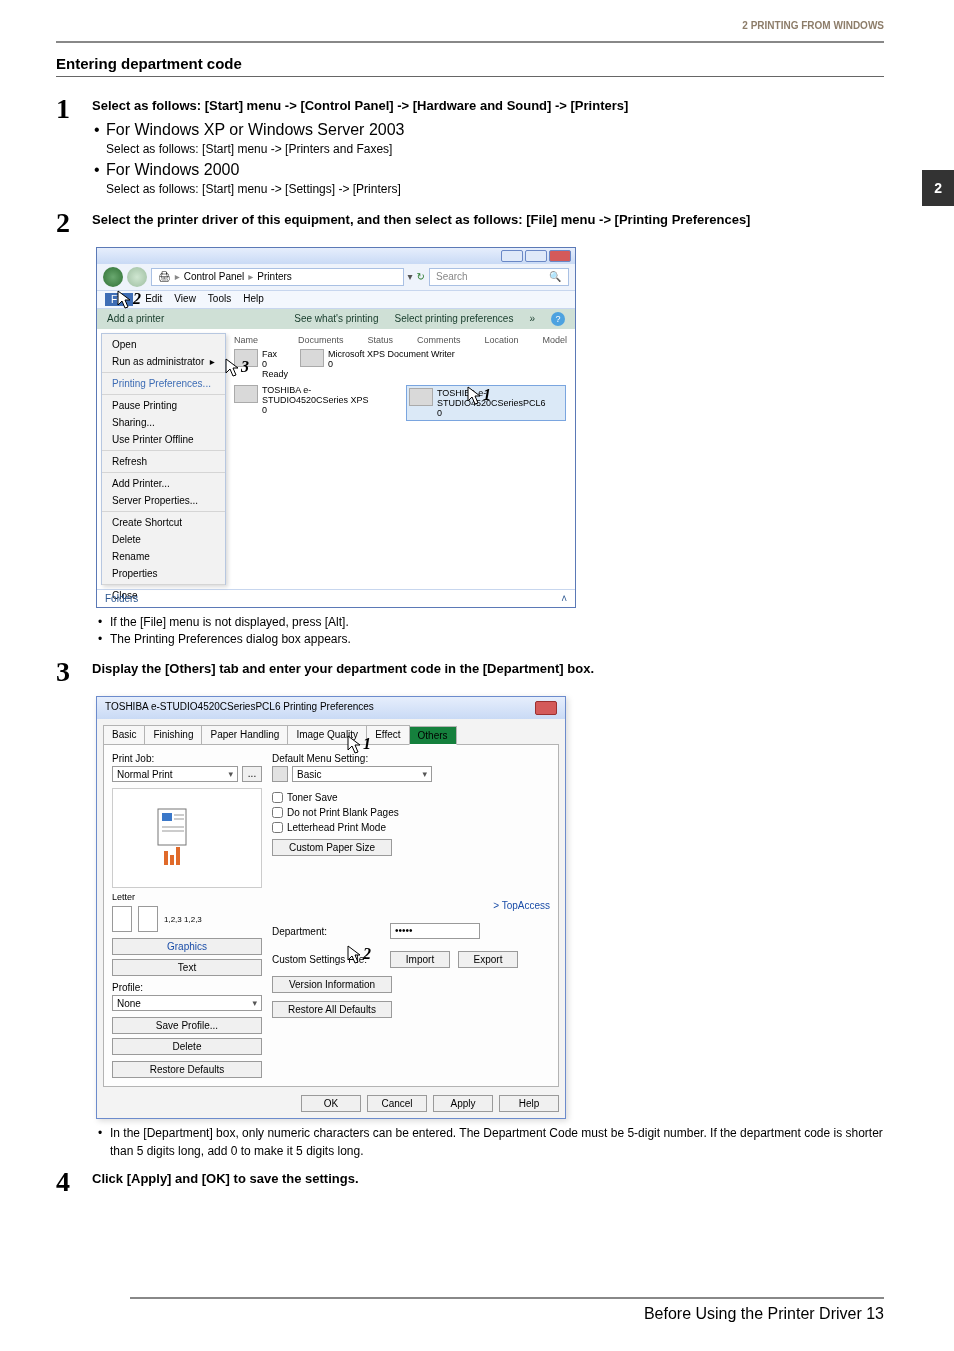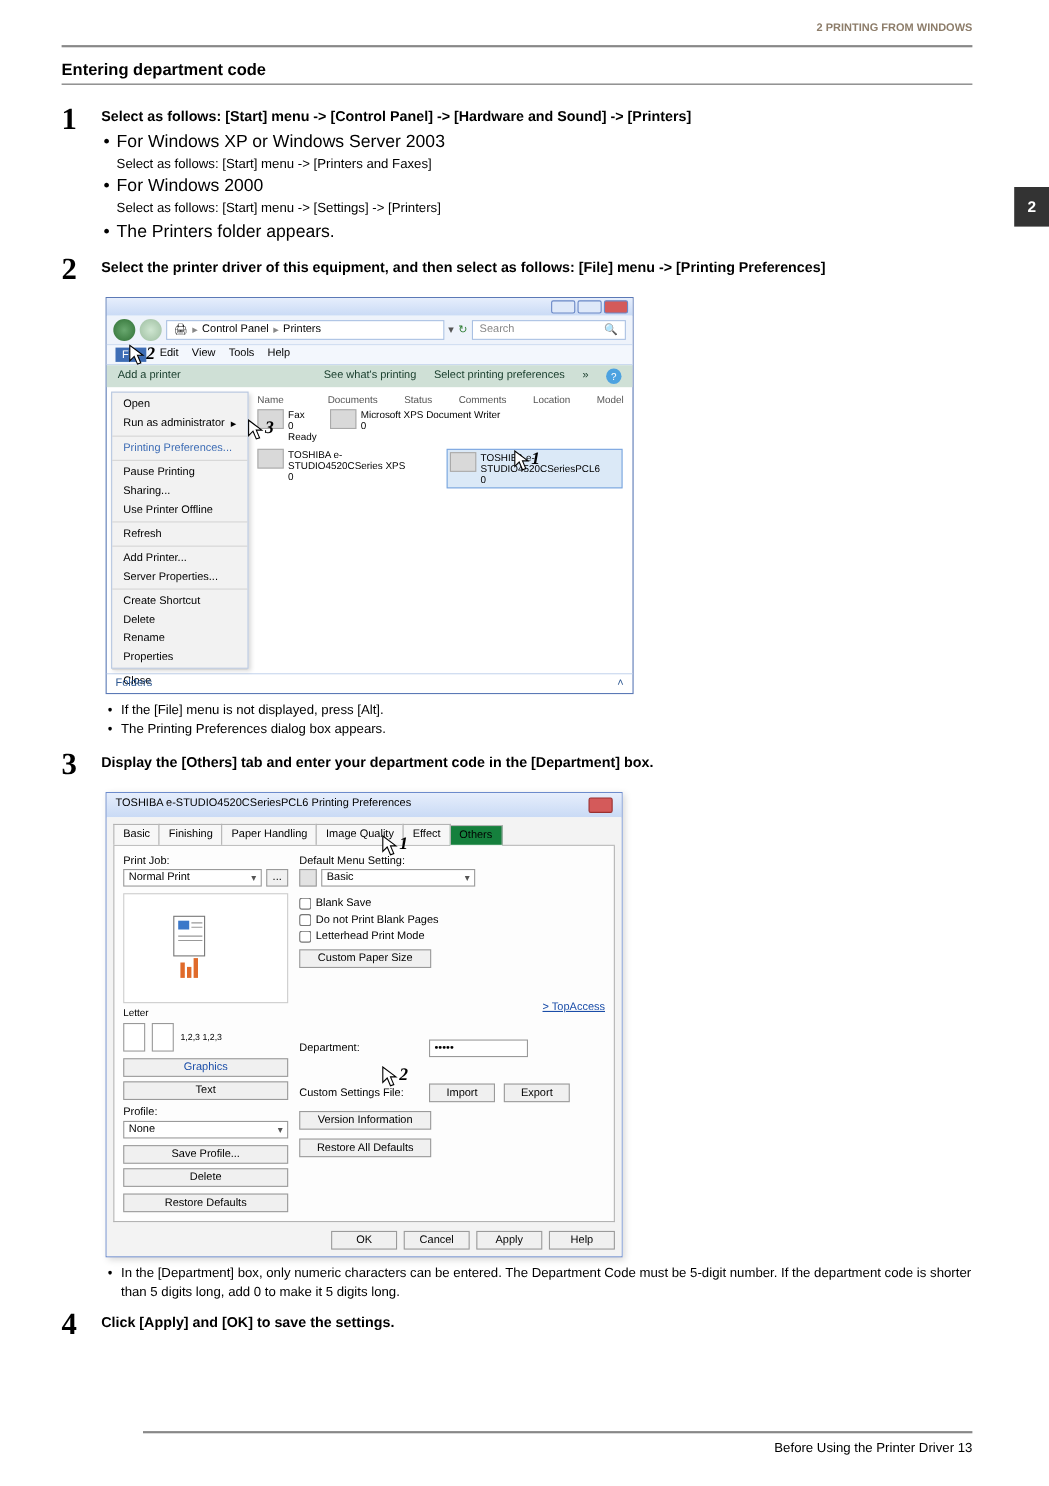--- a/index.html
+++ b/index.html
@@ -290,22 +290,22 @@
   .checkbox-row input { width:11px; height:11px; }
   .wide-btn {
     border: 1px solid #9a9a9a;
     background: #f0f0f0;
     padding: 2px 6px;
     font-size: 10px;
     text-align: center;
     width: 120px;
     margin-top: 6px;
   }
-  .topaccess-link { text-align: right; color: #1a4da8; text-decoration: underline; font-size: 10px; margin-top: 30px; }
-  .dlg-row { display:flex; align-items:center; gap:8px; margin-top:24px; font-size:10px; }
+  .topaccess-link { text-align: right; color: #1a4da8; font-size: 10px; margin-top: 44px; }
+  .dlg-row { display:flex; align-items:center; gap:8px; margin-top:12px; font-size:10px; }
   .text-input {
     border: 1px solid #9a9a9a;
     background: #fff;
     padding: 1px 4px;
     height: 16px;
     width: 90px;
     font-size: 10px;
   }
   .dlg-footer {
     display: flex;
@@ -315,21 +315,21 @@
   }
   .dlg-footer .flat-btn { flex: 0 0 60px; }
   .page-footer {
     position: absolute;
     bottom: 28px;
     left: 130px;
     right: 70px;
     border-top: 2px solid #888;
     padding-top: 6px;
     text-align: right;
-    font-size: 12px;
+    font-size: 16px;
   }
 </style>
 </head>
 <body>
 
 <div class="side-tab">2</div>
 
 <div class="page">
 
   <div class="header-bar">2 PRINTING FROM WINDOWS</div>
@@ -342,23 +342,20 @@
     <div class="step-body">
       <div class="step-heading">Select as follows: [Start] menu -&gt; [Control Panel] -&gt; [Hardware and Sound] -&gt; [Printers]</div>
       <ul>
         <li>For Windows XP or Windows Server 2003</li>
       </ul>
       <div class="sub-line">Select as follows: [Start] menu -&gt; [Printers and Faxes]</div>
       <ul>
         <li>For Windows 2000</li>
       </ul>
       <div class="sub-line">Select as follows: [Start] menu -&gt; [Settings] -&gt; [Printers]</div>
-      <ul>
-        <li>The Printers folder appears.</li>
-      </ul>
     </div>
   </div>
 
   <div class="step">
     <div class="step-num">2</div>
     <div class="step-body">
       <div class="step-heading">Select the printer driver of this equipment, and then select as follows: [File] menu -&gt; [Printing Preferences]</div>
     </div>
   </div>
 
@@ -568,21 +565,21 @@
           <span class="field-label">Default Menu Setting:</span>
           <div style="display:flex;gap:4px;align-items:center;">
             <span style="width:16px;height:16px;background:#e2e2e2;border:1px solid #999;display:inline-block;"></span>
             <div class="combo" style="width:140px;">
                 <span>Basic</span>
               </div>
           </div>
           <div style="margin-top:10px;">
             <label class="checkbox-row">
                 <input type="checkbox" style="">
-                <span>Blank Save</span>
+                <span>Toner Save</span>
               </label>
             <label class="checkbox-row">
                 <input type="checkbox" style="">
                 <span>Do not Print Blank Pages</span>
               </label>
             <label class="checkbox-row">
                 <input type="checkbox" style="">
                 <span>Letterhead Print Mode</span>
               </label>
           </div>

